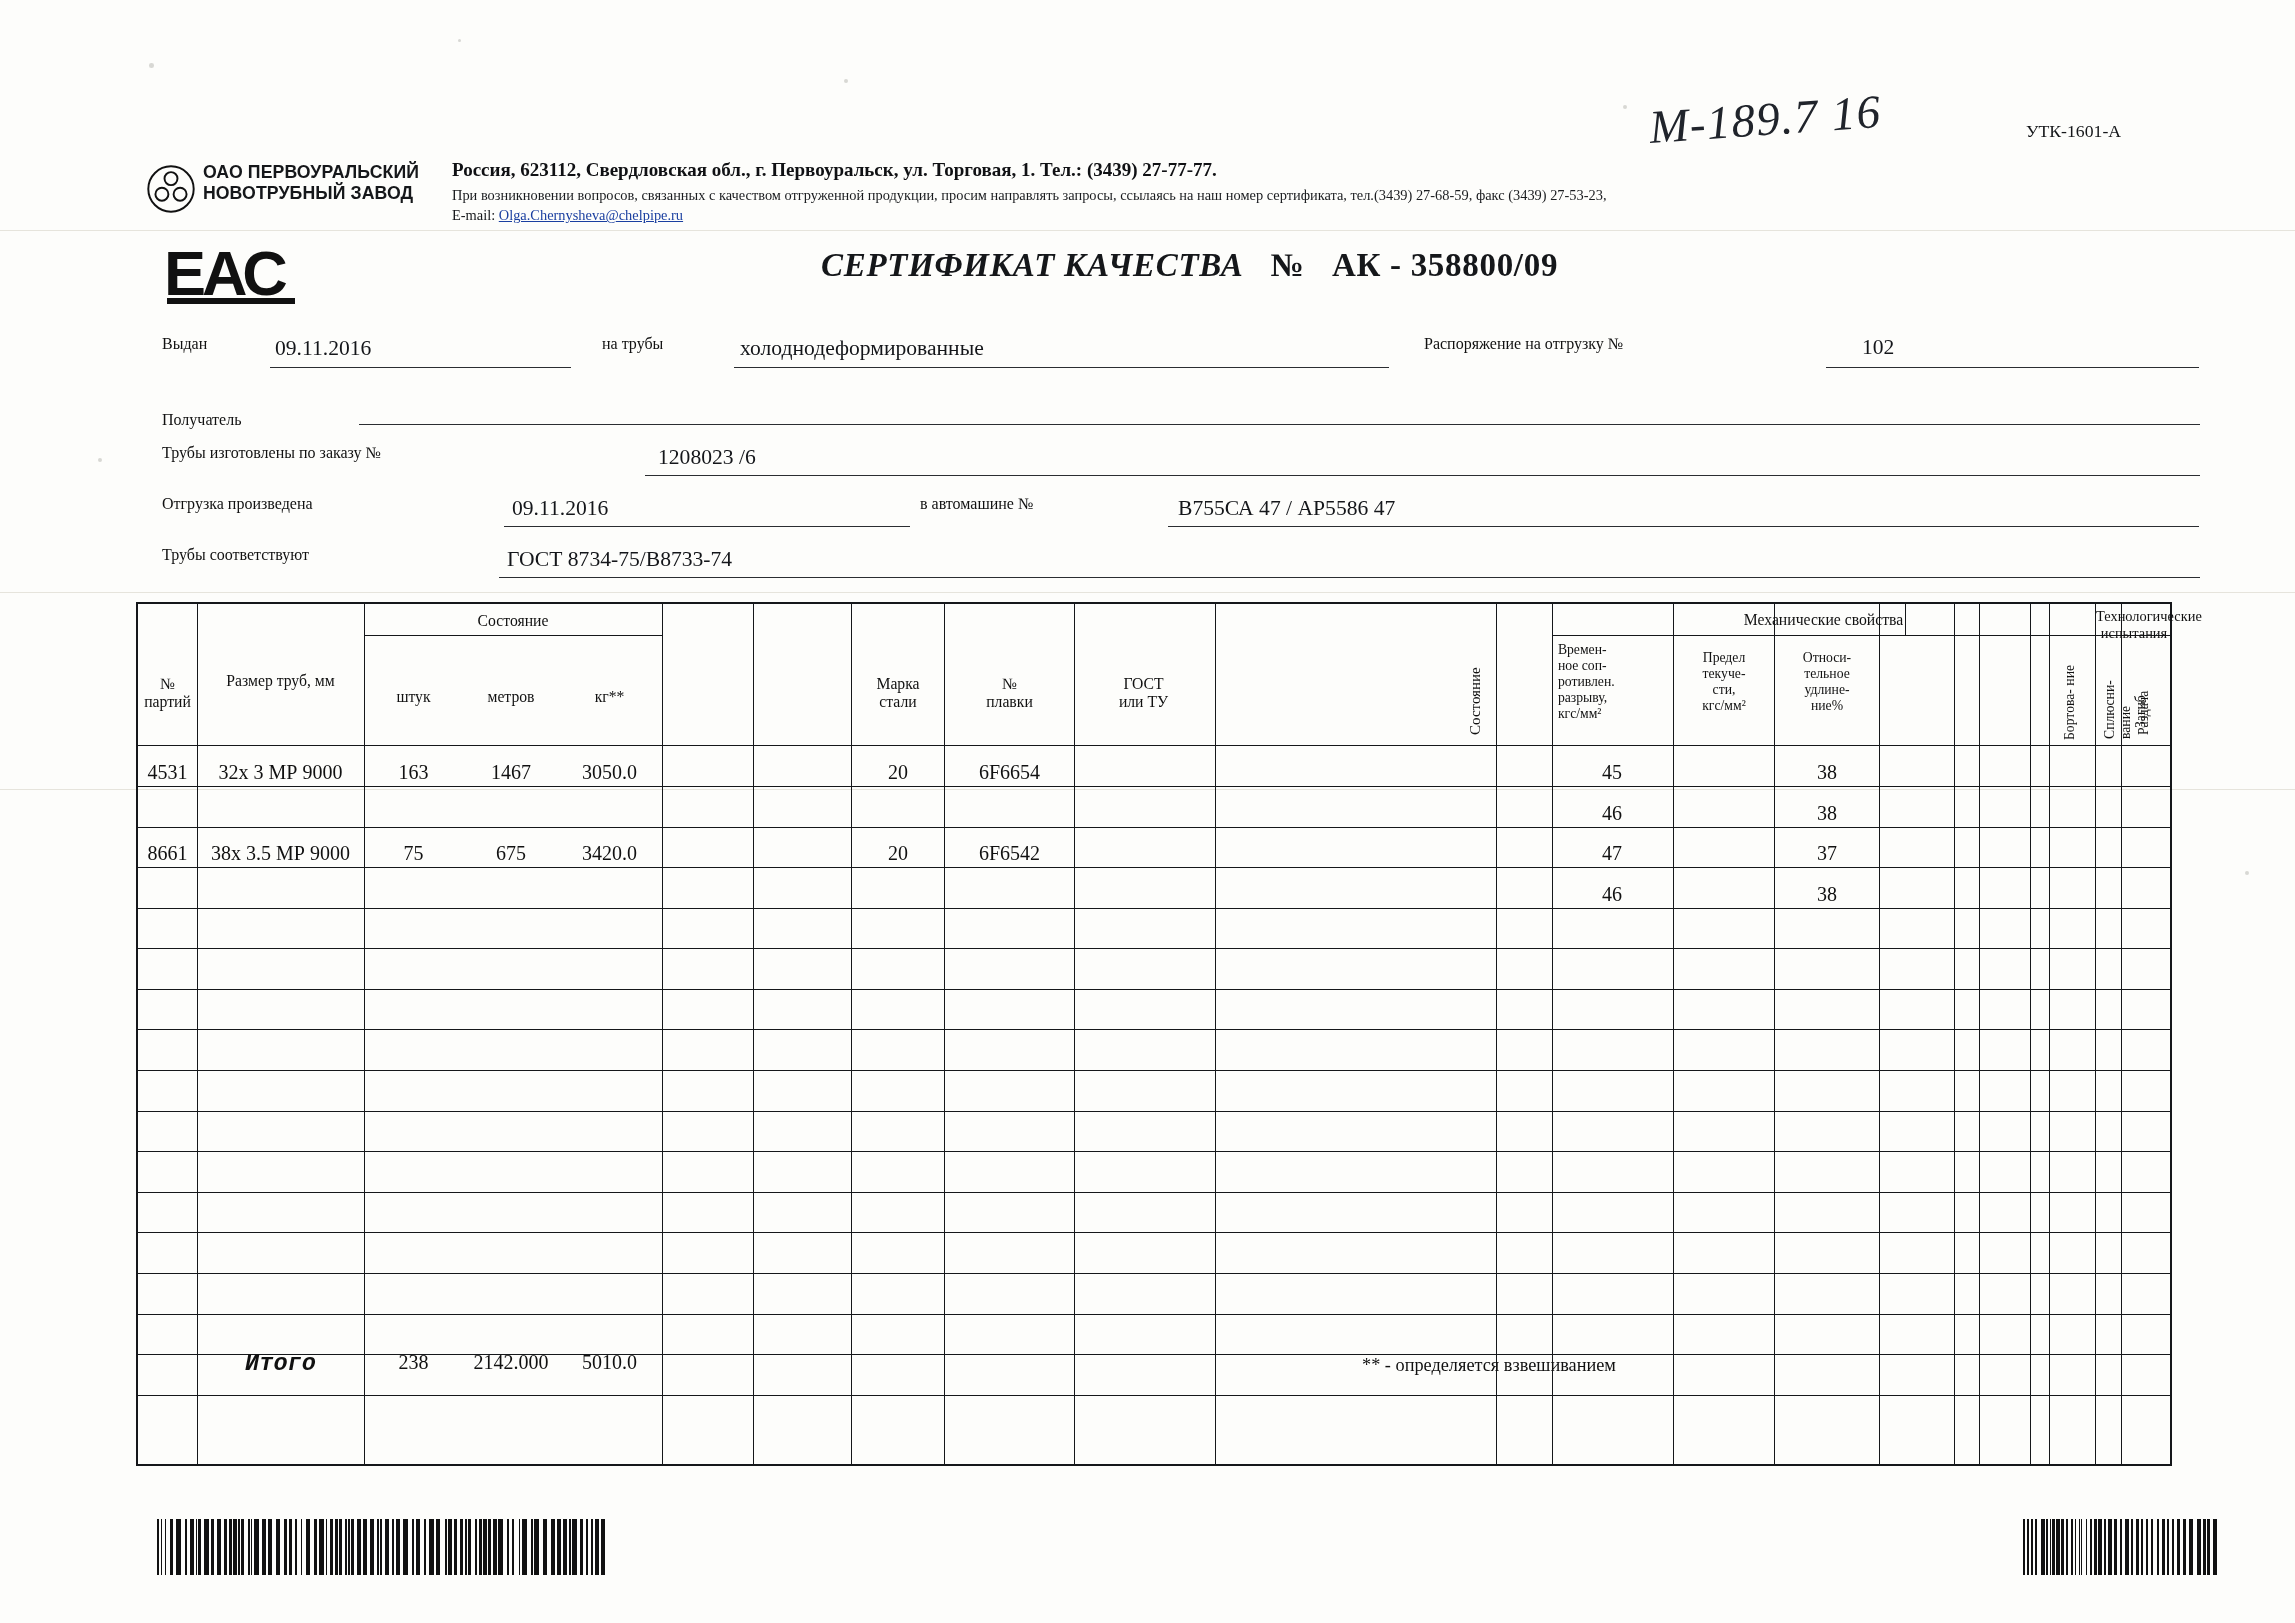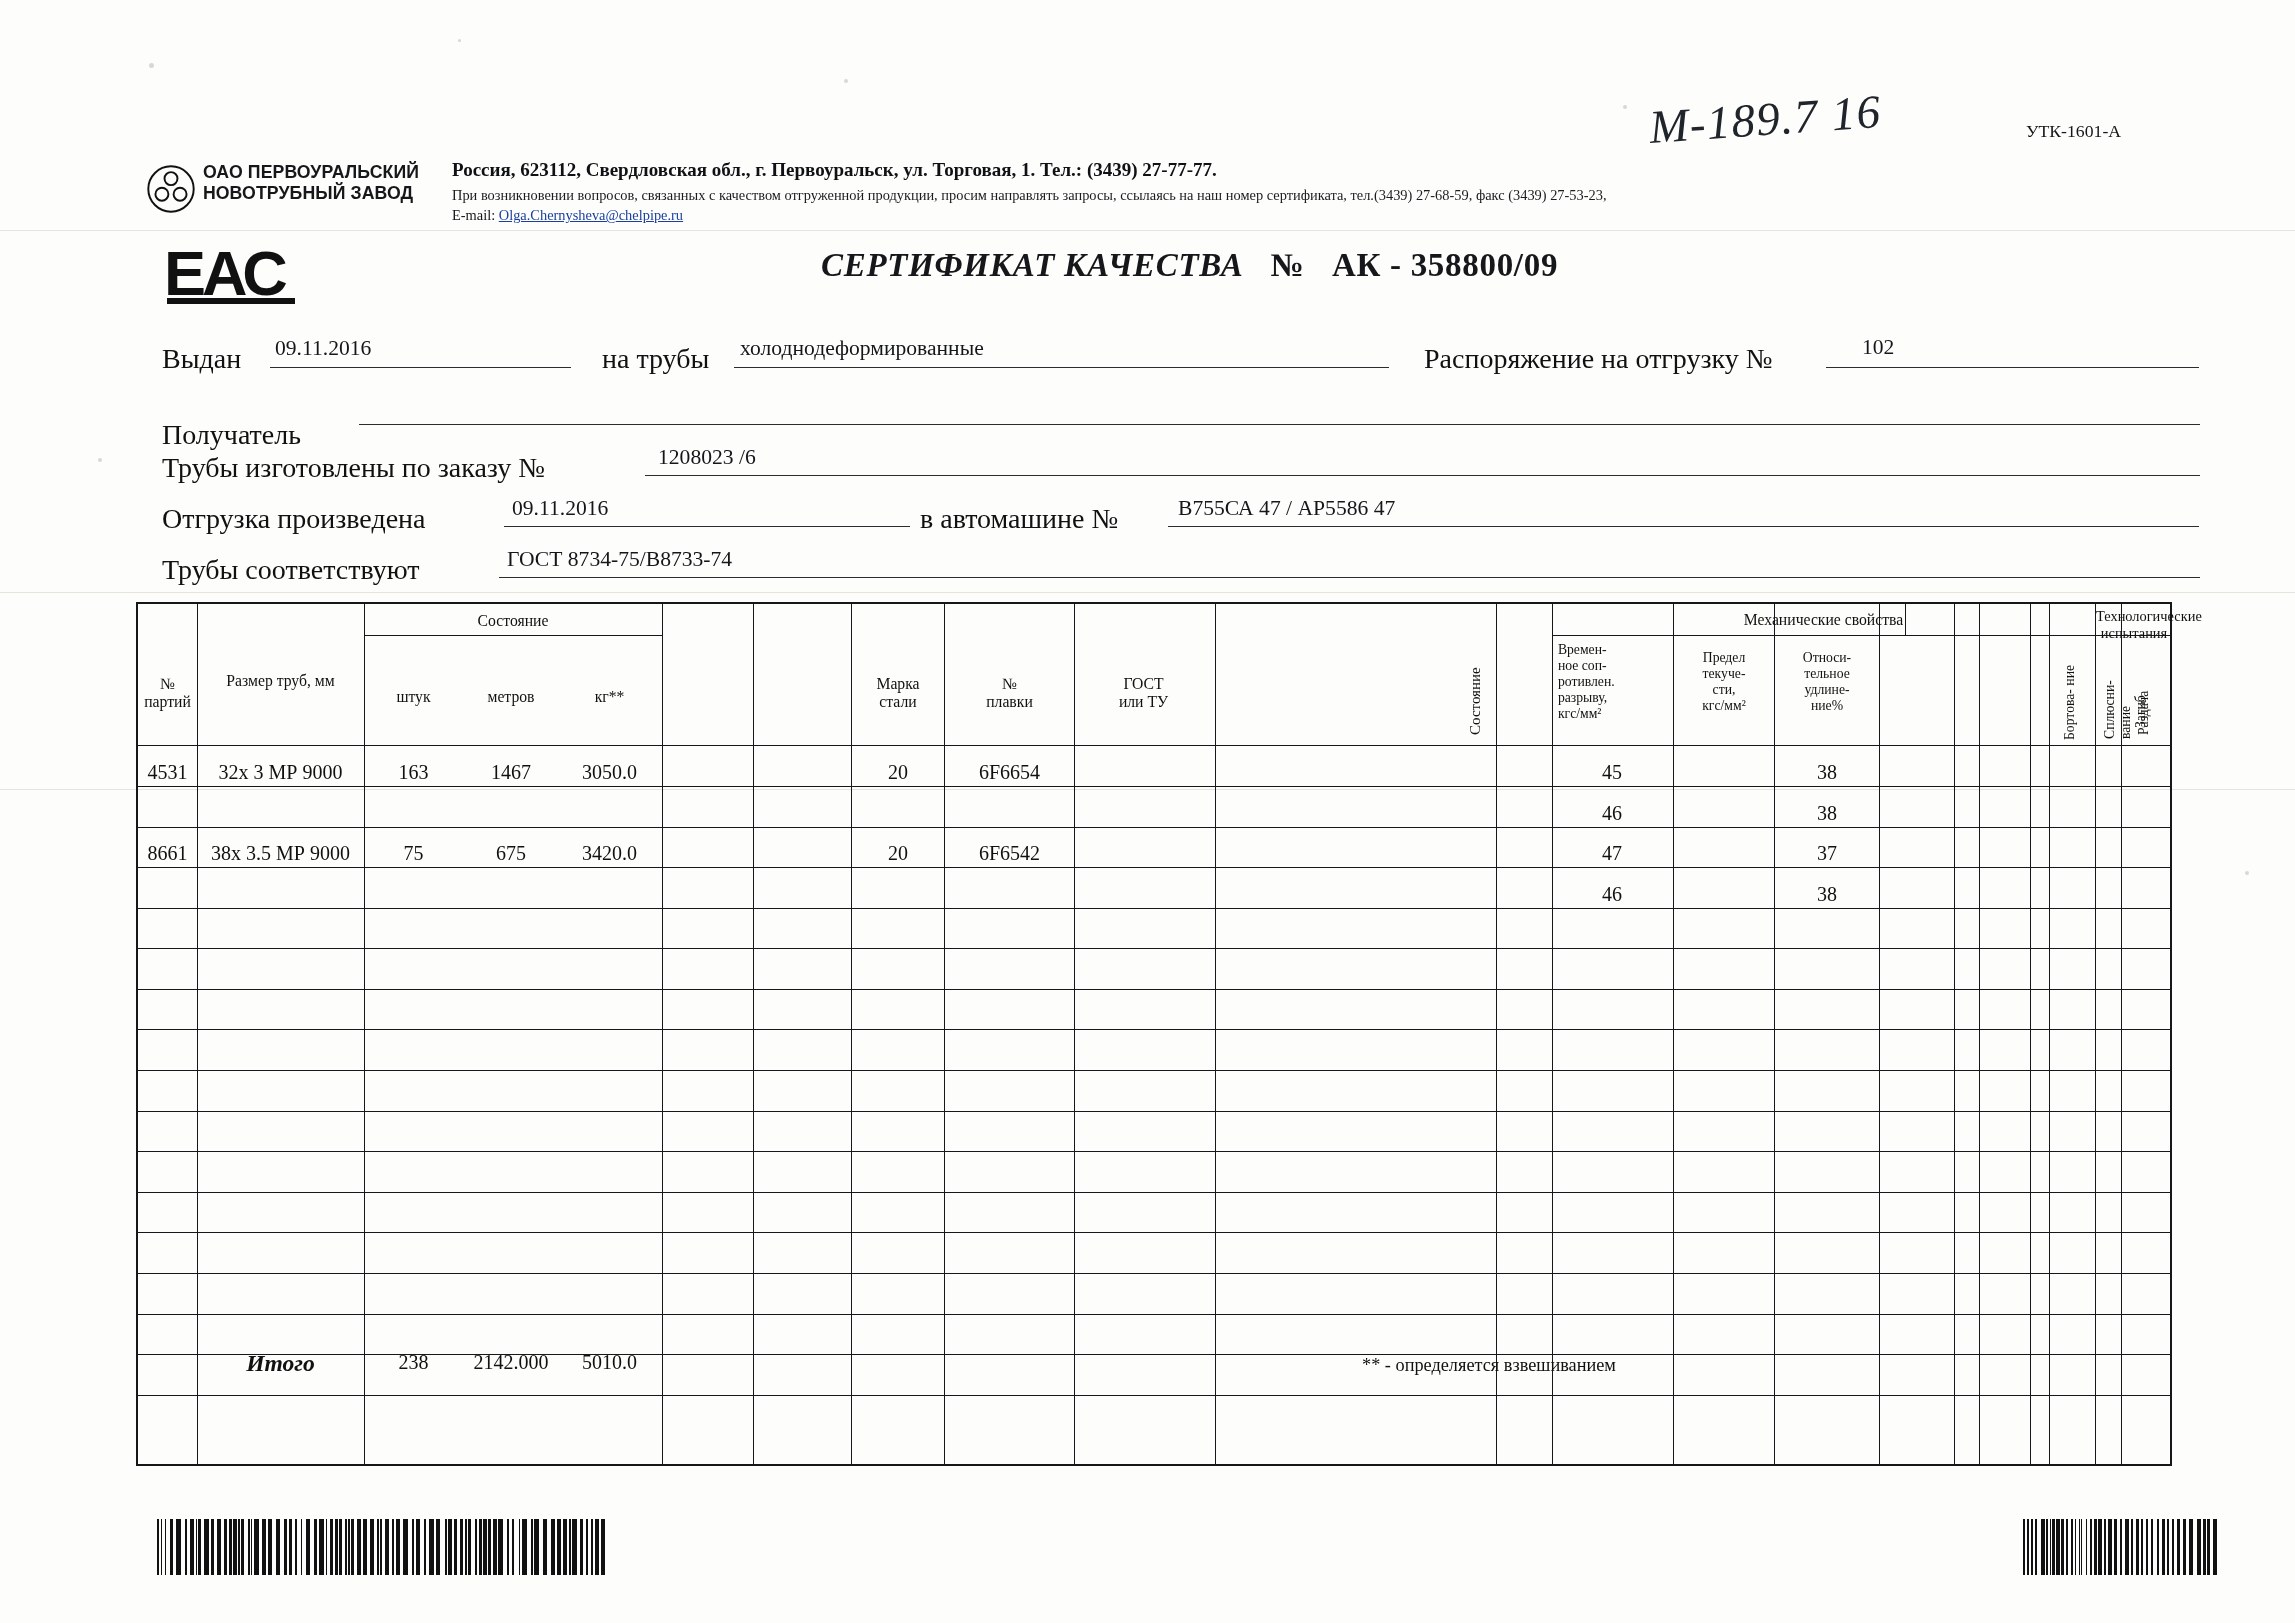--- a/index.html
+++ b/index.html
@@ -146,24 +146,23 @@
   }
   .cert-title .num {
     font-style: normal;
     margin-left: 18.3px;
   }
 
   
   .fld {
     position: absolute;
     font-family: "Liberation Serif", serif;
-    font-size: 28px;
+    font-size: 16px;
     color: #111;
     white-space: nowrap;
-    margin-top: 8px;
   }
   .val {
     position: absolute;
     font-family: "Liberation Serif", serif;
     font-size: 21.6px;
     color: #14161a;
     white-space: nowrap;
   }
   .rule {
     position: absolute;
@@ -216,21 +215,21 @@
   .datacell {
     position: absolute;
     font-family: "Liberation Serif", serif;
     font-size: 20px;
     text-align: center;
     color: #111;
     white-space: nowrap;
   }
   .total-label {
     position: absolute;
-    font-family: Liberation Serif, serif;
+    font-family: Liberation Mono, monospace;
     font-weight: bold;
     font-style: italic;
     font-size: 23.6px;
     color: #111;
   }
   .note-star {
     position: absolute;
     font-family: "Liberation Serif", serif;
     font-size: 18.3px;
     color: #111;

